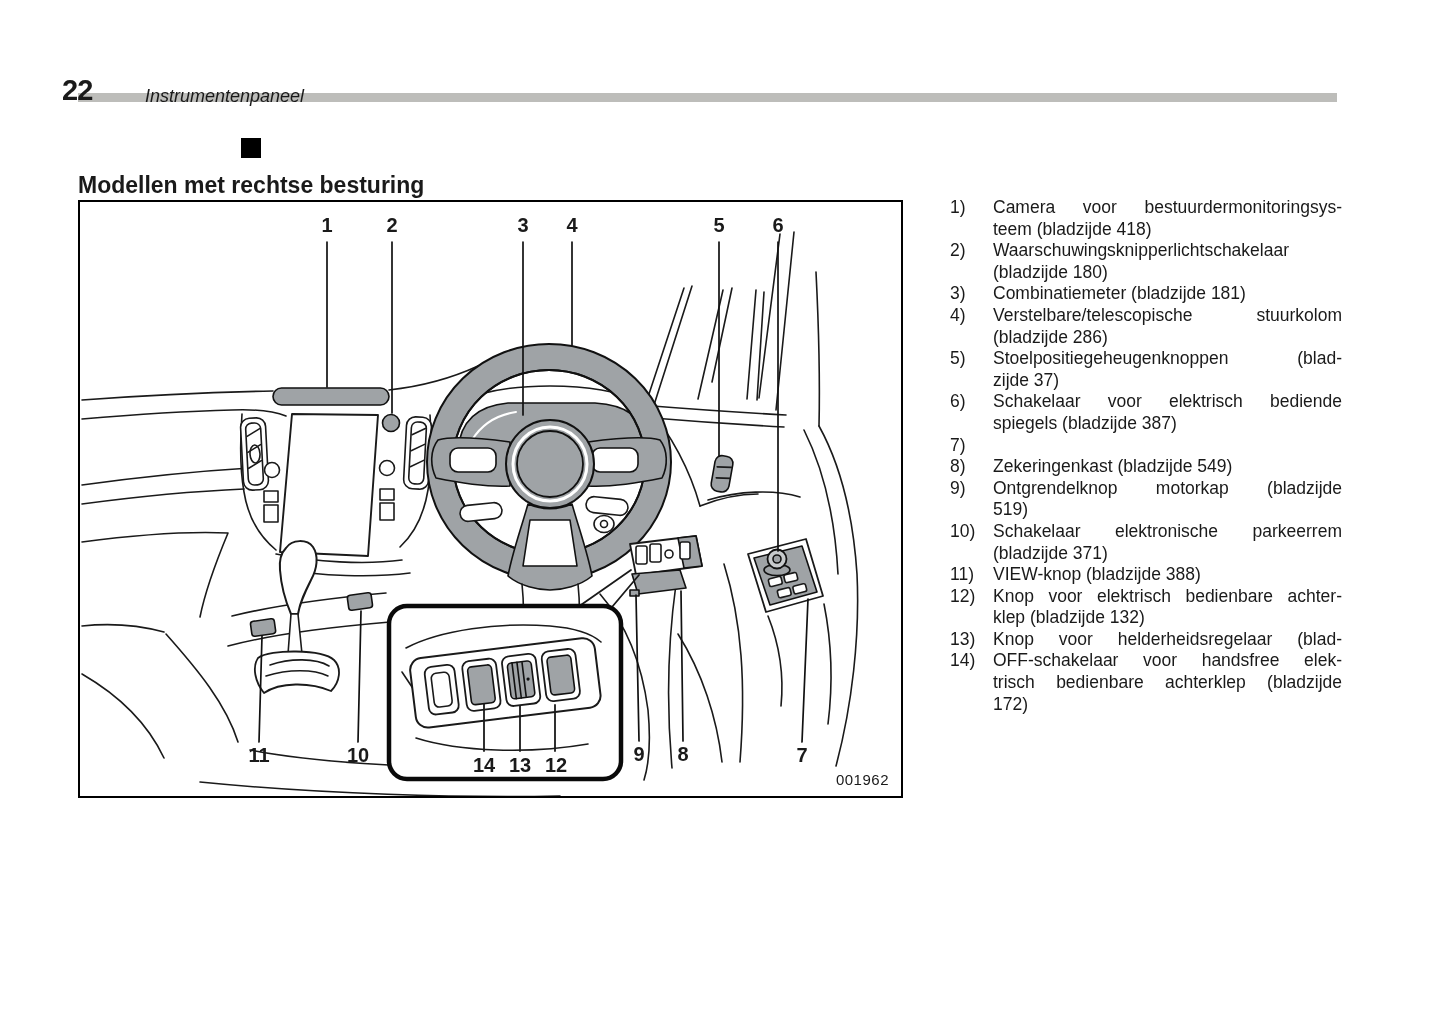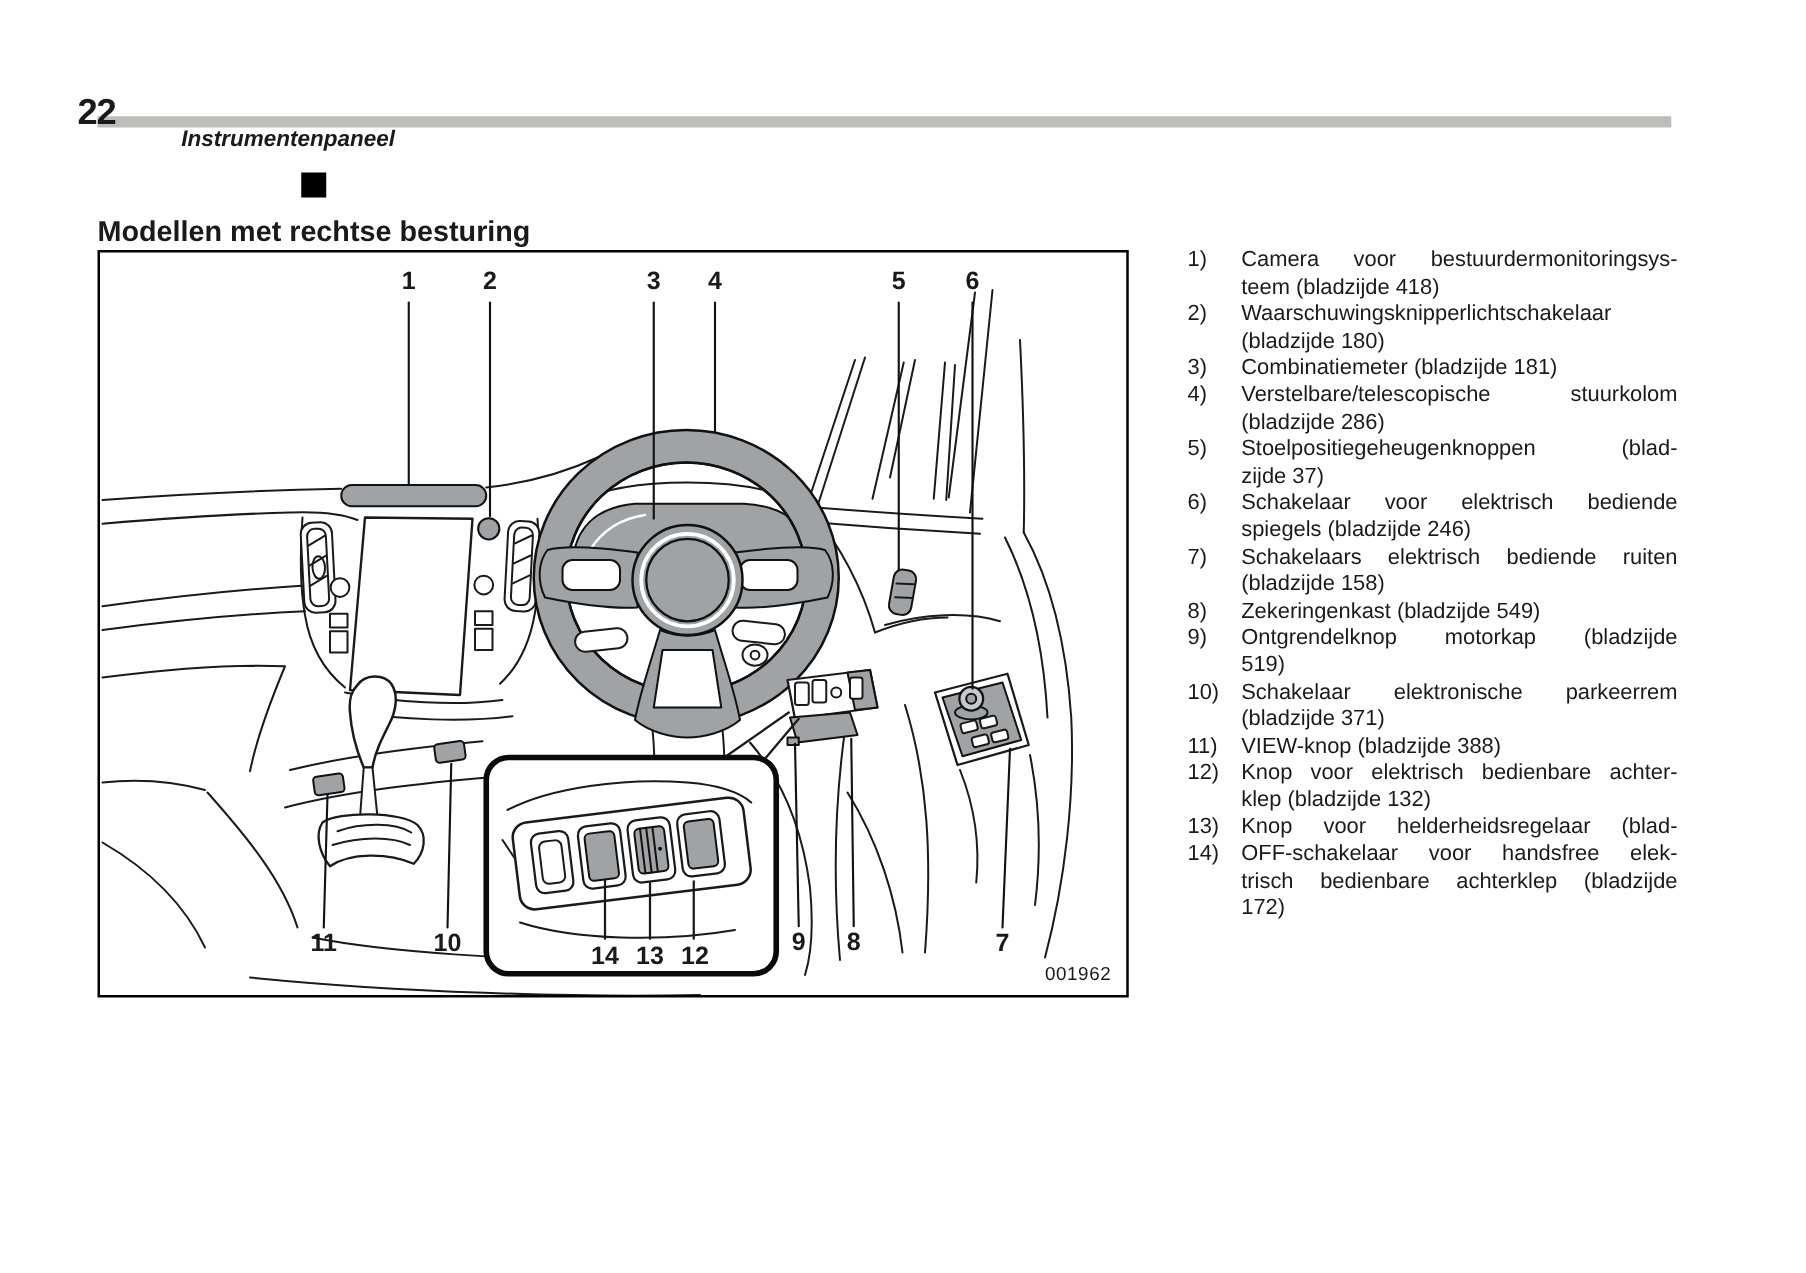--- a/index.html
+++ b/index.html
@@ -1,21 +1,21 @@
 <!DOCTYPE html>
 <html><head>
 <meta charset="utf-8">
 <style>
   html,body{margin:0;padding:0;background:#ffffff;}
   body{width:1445px;height:1018px;position:relative;font-family:"Liberation Sans",sans-serif;color:#1a1a1a;overflow:hidden;}
 
   
   .header-rule{position:absolute;left:78px;top:93px;width:1259px;height:9px;background:#bdbdba;}
   .page-number{position:absolute;left:62px;top:74px;font-size:29px;font-weight:bold;letter-spacing:-1px;}
-  .section-title{position:absolute;left:145px;top:86px;font-size:18px;font-weight:bold;font-style:italic;margin-top:15px;}
+  .section-title{position:absolute;left:145px;top:86px;font-size:18px;font-weight:normal;font-style:italic;}
 
   .section-heading{position:absolute;left:78px;top:138px;display:flex;align-items:center;gap:14px;flex-direction:column;}
   .heading-marker{width:20px;height:20px;background:#000;display:inline-block;}
   .heading-text{font-size:23px;font-weight:bold;}
 
   
   .figure{position:absolute;left:78px;top:200px;width:825px;height:598px;border:2px solid #000;box-sizing:border-box;background:#fff;}
   .figure svg{position:absolute;left:0;top:0;}
   .callout{position:absolute;transform:translateX(-50%);font-size:20px;font-weight:bold;line-height:22px;white-space:nowrap;}
   .figure-code{position:absolute;right:12px;bottom:8px;font-size:15px;letter-spacing:0.5px;}
@@ -272,29 +272,25 @@
       <div class="legend-num">5)</div>
       <div class="legend-text">
         <div class="legend-line jst">Stoelpositiegeheugenknoppen (blad-</div>
         <div class="legend-line">zijde 37)</div>
       </div>
     </div>
     <div class="legend-item">
       <div class="legend-num">6)</div>
       <div class="legend-text">
         <div class="legend-line jst">Schakelaar voor elektrisch bediende</div>
-        <div class="legend-line">spiegels (bladzijde 246)</div>
+        <div class="legend-line">spiegels (bladzijde 387)</div>
       </div>
     </div>
     <div class="legend-item">
       <div class="legend-num">7)</div>
-      <div class="legend-text">
-        <div class="legend-line jst">Schakelaars elektrisch bediende ruiten</div>
-        <div class="legend-line">(bladzijde 158)</div>
-      </div>
     </div>
     <div class="legend-item">
       <div class="legend-num">8)</div>
       <div class="legend-text">
         <div class="legend-line">Zekeringenkast (bladzijde 549)</div>
       </div>
     </div>
     <div class="legend-item">
       <div class="legend-num">9)</div>
       <div class="legend-text">

